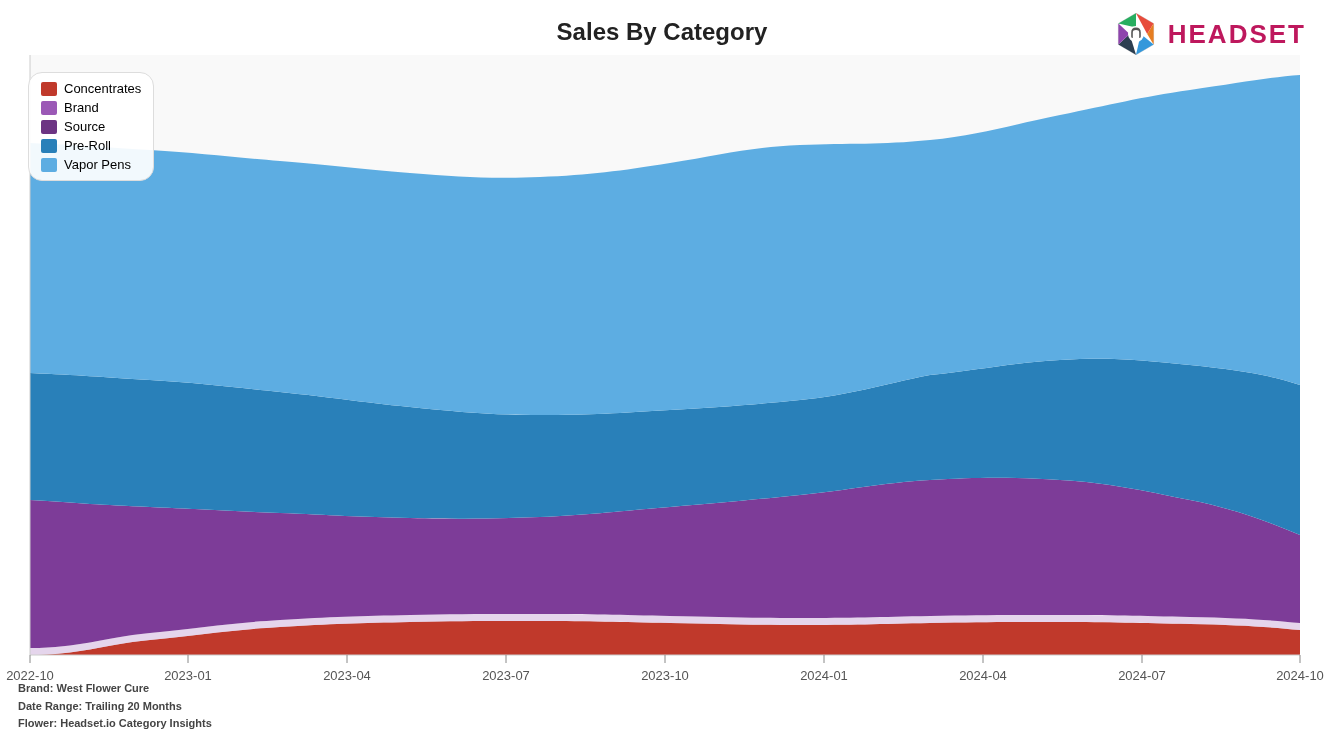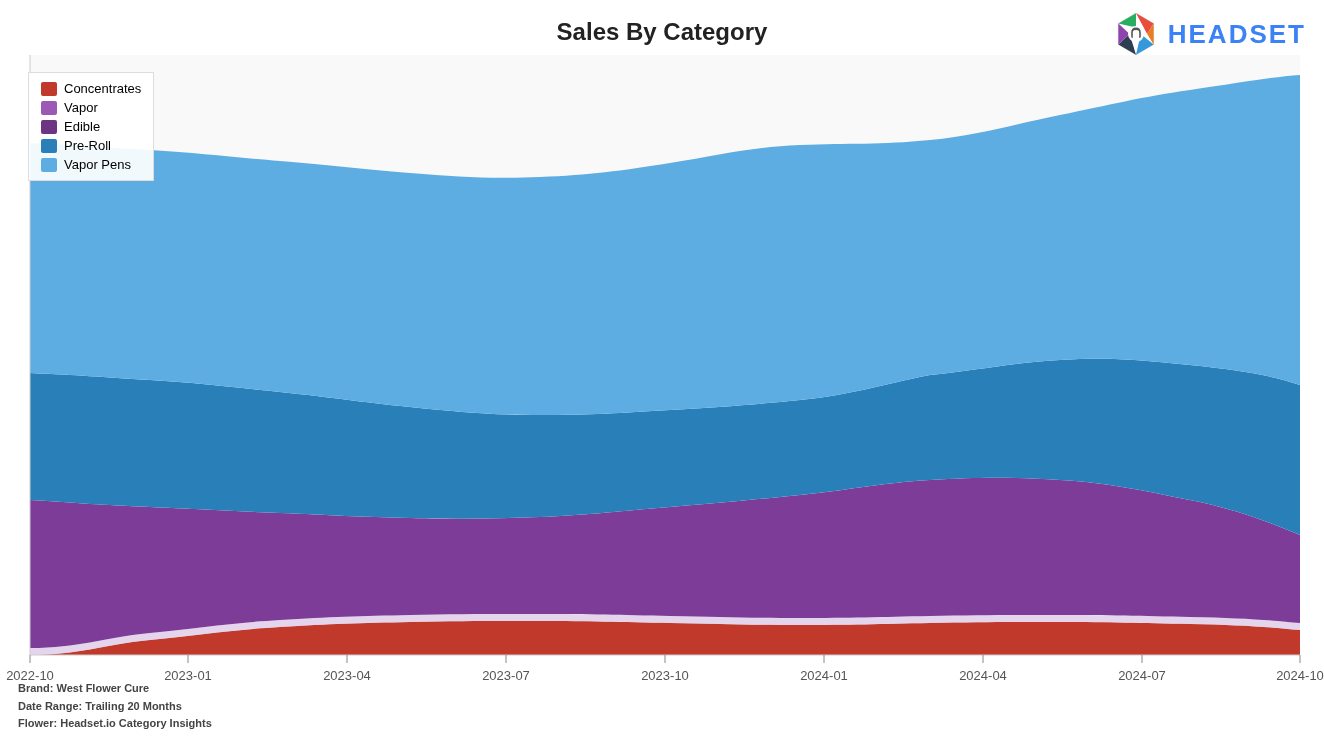--- a/index.html
+++ b/index.html
@@ -34,29 +34,29 @@
       gap: 8px;
     }
     .logo-icon {
       width: 48px;
       height: 48px;
     }
     .logo-text {
       font-size: 26px;
       font-weight: bold;
       letter-spacing: 2px;
-      color: #3b82f6;
+      color: #be185d;
     }
     .legend {
       position: absolute;
       top: 72px;
       left: 28px;
       background: rgba(255,255,255,0.92);
       border: 1px solid #ddd;
-      border-radius: 0;
+      border-radius: 14px;
       padding: 8px 12px;
       font-size: 13px;
       z-index: 10;
     }
     .legend-item {
       display: flex;
       align-items: center;
       gap: 7px;
       margin-bottom: 4px;
     }
@@ -115,25 +115,25 @@
 
   <div class="chart-title">Sales By Category</div>
 
   <div class="legend">
     <div class="legend-item">
       <div class="legend-color" style="background:#c0392b;"></div>
       <span>Concentrates</span>
     </div>
     <div class="legend-item">
       <div class="legend-color" style="background:#9b59b6;"></div>
-      <span>Vapor</span>
+      <span>Brand</span>
     </div>
     <div class="legend-item">
       <div class="legend-color" style="background:#6c3483;"></div>
-      <span>Edible</span>
+      <span>Source</span>
     </div>
     <div class="legend-item">
       <div class="legend-color" style="background:#2980b9;"></div>
       <span>Pre-Roll</span>
     </div>
     <div class="legend-item">
       <div class="legend-color" style="background:#5dade2;"></div>
       <span>Vapor Pens</span>
     </div>
   </div>

